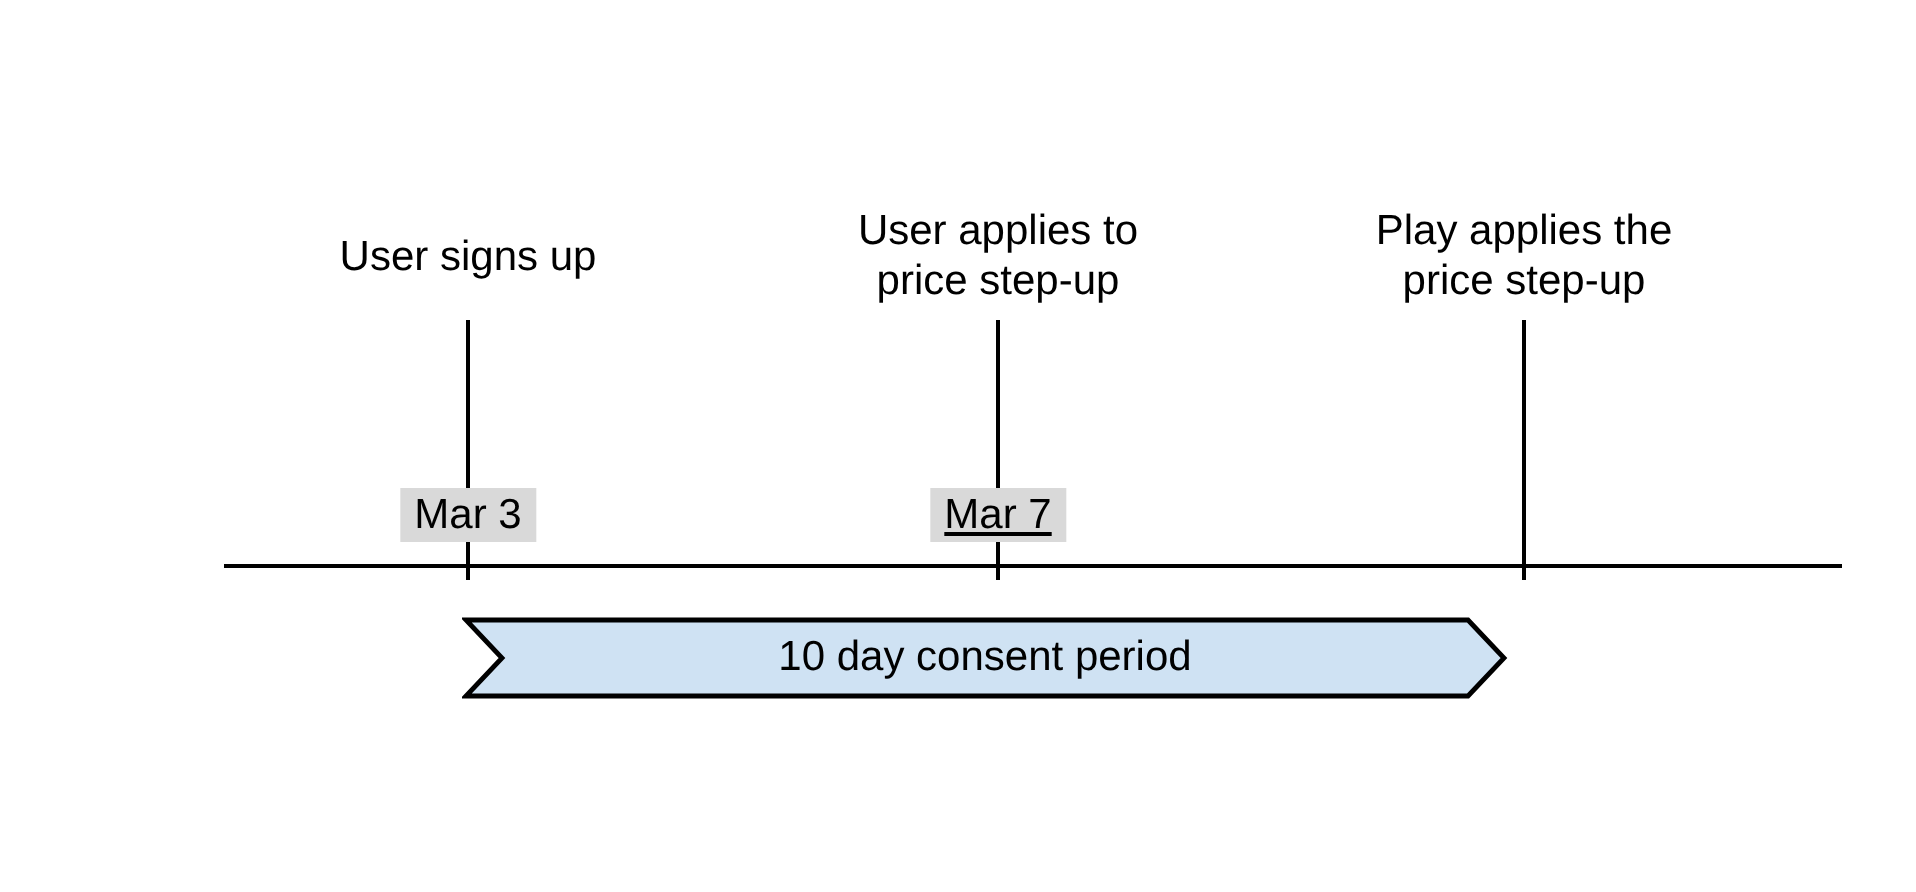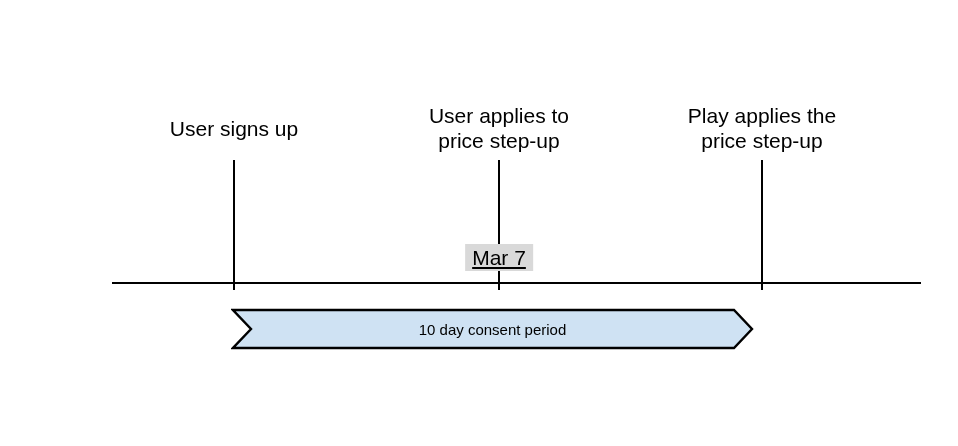--- a/index.html
+++ b/index.html
@@ -90,32 +90,33 @@
     left: 0;
     top: 0;
     display: block;
   }
   .banner-label {
     position: absolute;
     inset: 0;
     display: flex;
     align-items: center;
     justify-content: center;
-    font-size: 15px;
+    font-size: 21px;
     z-index: 2;
   }
 </style>
 </head>
 <body>
 
 <div class="canvas">
 
   <div class="event-col e0">
     <div class="event-label">User signs up</div>
     <div class="event-tick"></div>
+    <div class="date-badge" style="background-color: rgb(217, 217, 217);">Mar 3</div>
   </div>
 
   <div class="event-col e1">
     <div class="event-label">User applies to
 price step-up</div>
     <div class="event-tick"></div>
     <div class="date-badge" style="background-color: rgb(217, 217, 217); text-decoration: underline;">Mar 7</div>
   </div>
 
   <div class="event-col e2">

